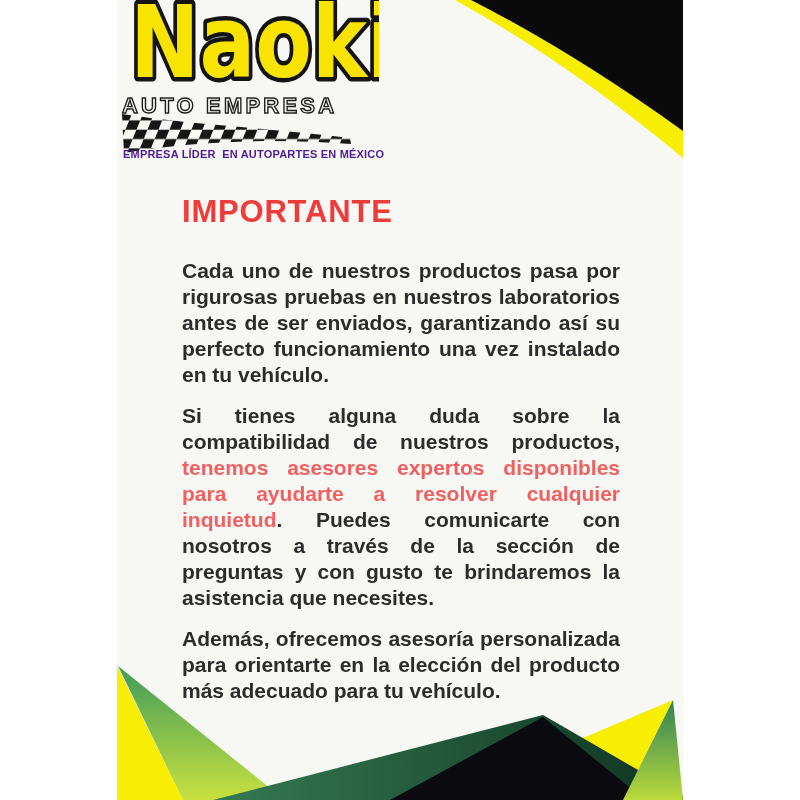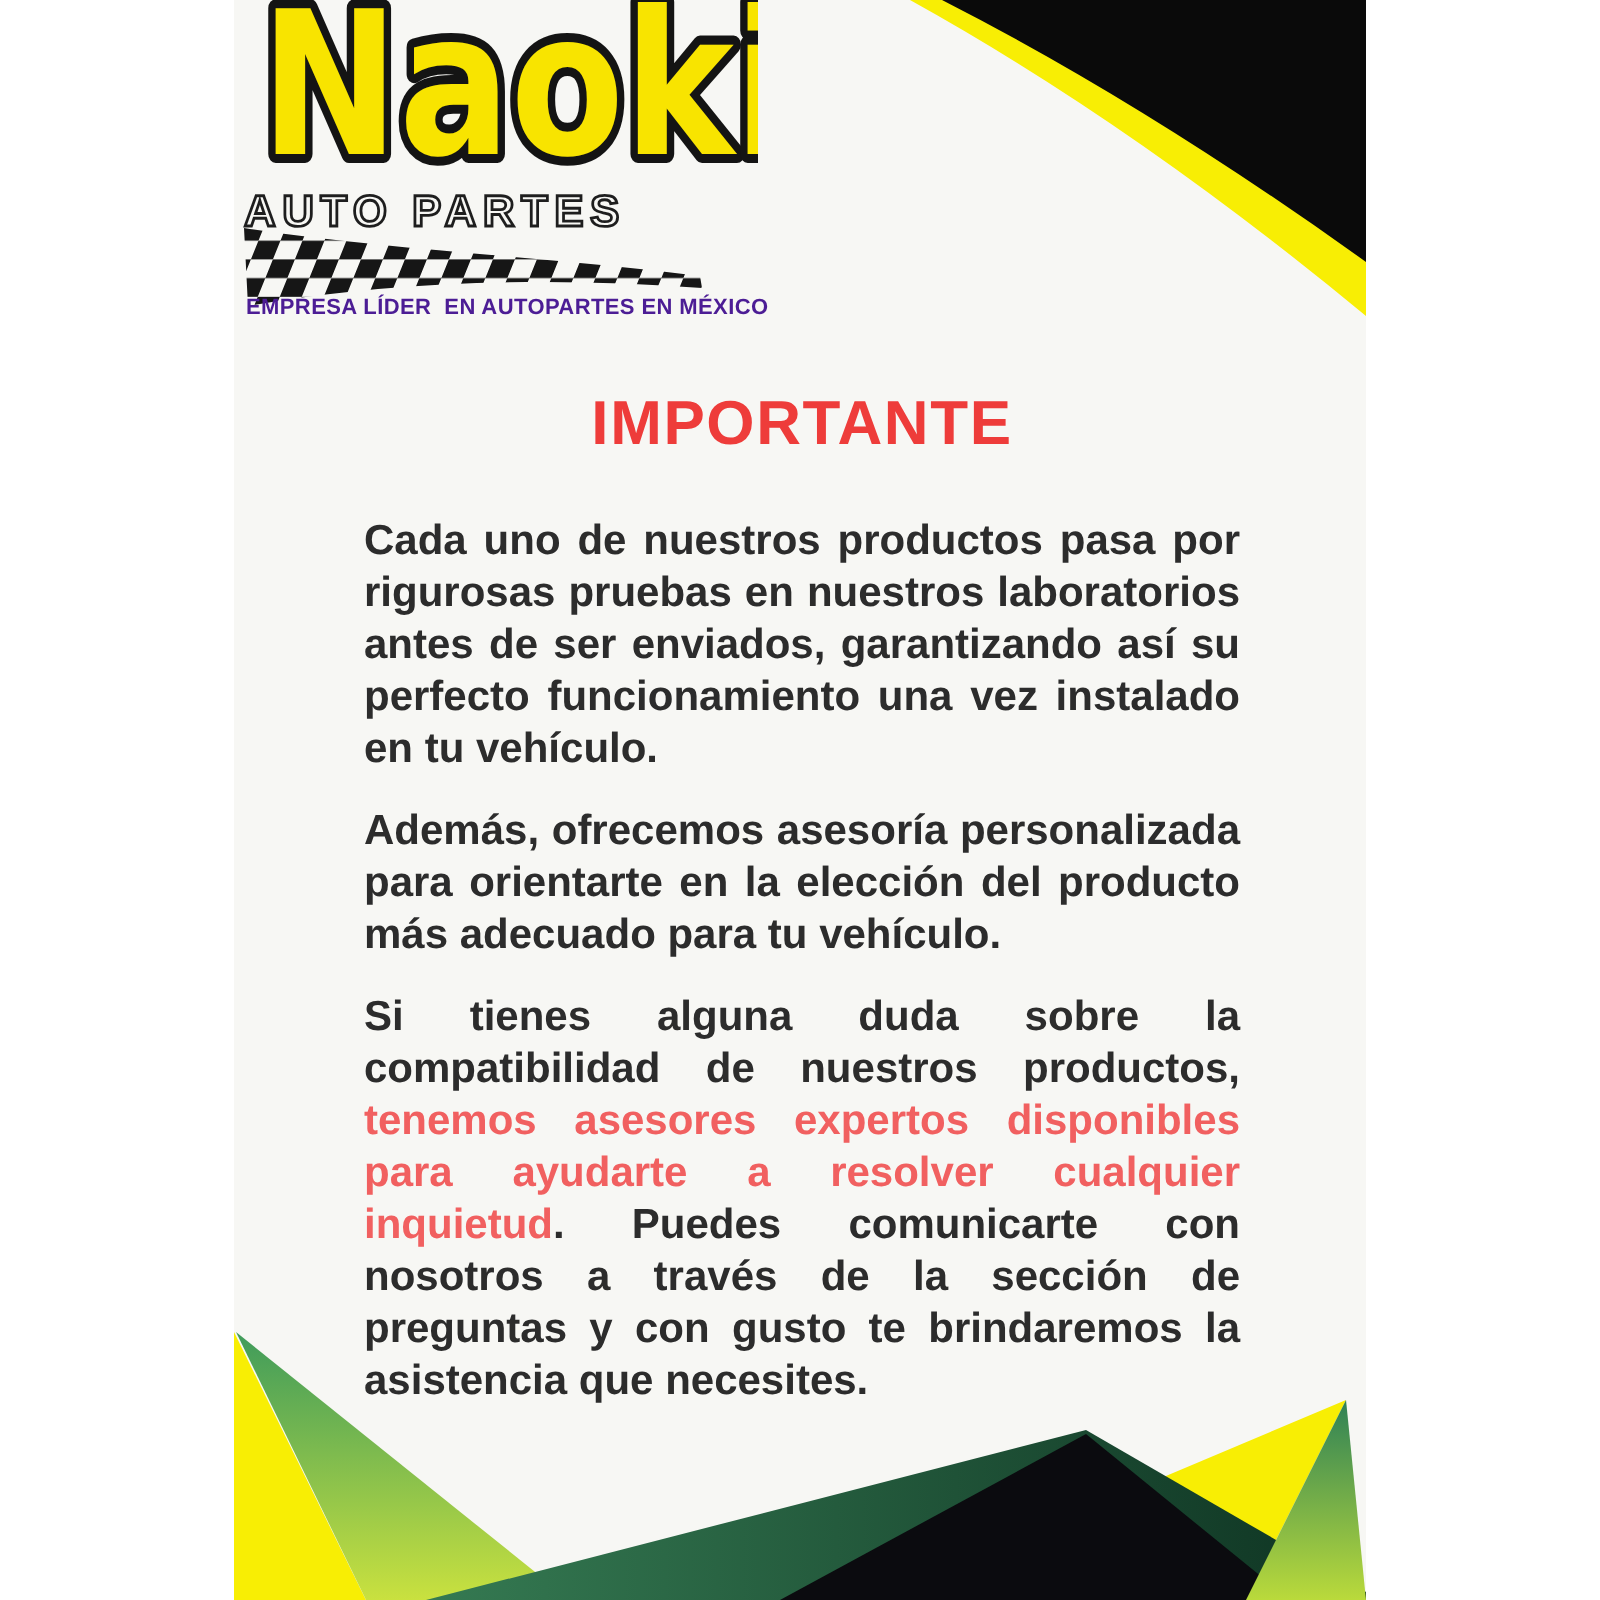--- a/index.html
+++ b/index.html
@@ -16,21 +16,21 @@
   .logo-sub{position:absolute;left:5px;top:93px;font-size:22px;font-weight:700;
             letter-spacing:3.2px;color:transparent;-webkit-text-stroke:1.4px #1e1e1e;
             white-space:nowrap;}
   .flag{position:absolute;left:5px;top:111px;width:232px;height:43px;display:block;}
   .tagline{position:absolute;left:6px;top:148px;font-size:11px;font-weight:700;
            color:#4c1d95;white-space:pre-wrap;letter-spacing:0.2px;}
 
   
   .body-text{position:absolute;left:65px;top:194px;width:438px;}
   .body-text h1{margin:0 0 28px 0;font-size:31px;font-weight:800;letter-spacing:0.8px;
-                color:#ee3c3a;text-align:center;}
+                color:#ee3c3a;}
   .body-text p{margin:0 0 15px 0;font-size:21px;line-height:26px;font-weight:700;
                color:#2c2c2c;text-align:justify;text-align-last:left;}
   .hl{color:#f16060;}
 
   
   .bottom-deco{position:absolute;left:0;bottom:0;width:566px;height:150px;display:block;}
 </style>
 </head>
 <body>
 
@@ -39,38 +39,38 @@
 
     <svg class="corner-tr" viewBox="0 0 566 170" preserveAspectRatio="none" aria-hidden="true">
       <path d="M338,0 L566,0 L566,158 Q450,62 338,0 Z" fill="#f8ee04"></path>
       <path d="M354,0 L566,0 L566,131 Q456,52 354,0 Z" fill="#0a0a0a"></path>
     </svg>
 
     <header class="brand">
       <svg class="logo-svg" viewBox="0 0 305 100" preserveAspectRatio="none" aria-hidden="false">
         <text x="4" y="84" font-family="DejaVu Sans, sans-serif" font-size="100" font-weight="bold" fill="#f8e400" stroke="#141414" stroke-width="9" paint-order="stroke" stroke-linejoin="round">Naoki</text>
       </svg>
-      <div class="logo-sub">AUTO PARTES</div>
+      <div class="logo-sub">AUTO EMPRESA</div>
       <svg class="flag" viewBox="0 0 232 43" preserveAspectRatio="none" aria-hidden="true">
         <defs>
           <pattern id="chk" width="22" height="22" patternUnits="userSpaceOnUse" patternTransform="skewX(-22) scale(1,0.85)">
             <rect width="11" height="11" fill="#161616"></rect>
             <rect x="11" y="11" width="11" height="11" fill="#161616"></rect>
           </pattern>
         </defs>
         <path d="M0,3 C70,14 150,17 228,27 L229,33 C150,27 70,30 2,42 Z" fill="url(#chk)"></path>
       </svg>
       <div class="tagline">EMPRESA LÍDER  EN AUTOPARTES EN MÉXICO</div>
     </header>
 
     <main class="body-text">
       <h1>IMPORTANTE</h1>
       <p>Cada uno de nuestros productos pasa por rigurosas pruebas en nuestros laboratorios antes de ser enviados, garantizando así su perfecto funcionamiento una vez instalado en tu vehículo.</p>
+      <p><span>Si tienes alguna duda sobre la compatibilidad de nuestros productos, </span><span class="hl">tenemos asesores expertos disponibles para ayudarte a resolver cualquier inquietud</span><span>. Puedes comunicarte con nosotros a través de la sección de preguntas y con gusto te brindaremos la asistencia que necesites.</span></p>
       <p>Además, ofrecemos asesoría personalizada para orientarte en la elección del producto más adecuado para tu vehículo.</p>
-      <p><span>Si tienes alguna duda sobre la compatibilidad de nuestros productos, </span><span class="hl">tenemos asesores expertos disponibles para ayudarte a resolver cualquier inquietud</span><span>. Puedes comunicarte con nosotros a través de la sección de preguntas y con gusto te brindaremos la asistencia que necesites.</span></p>
     </main>
 
     <svg class="bottom-deco" viewBox="0 0 566 150" preserveAspectRatio="none" aria-hidden="true">
       <defs>
         <linearGradient id="gl" x1="0" y1="0" x2="0" y2="1">
           <stop offset="0" stop-color="#3f9b5b"></stop>
           <stop offset="1" stop-color="#c9e13f"></stop>
         </linearGradient>
         <linearGradient id="gr" x1="0" y1="0" x2="0" y2="1">
           <stop offset="0" stop-color="#2e8156"></stop>

